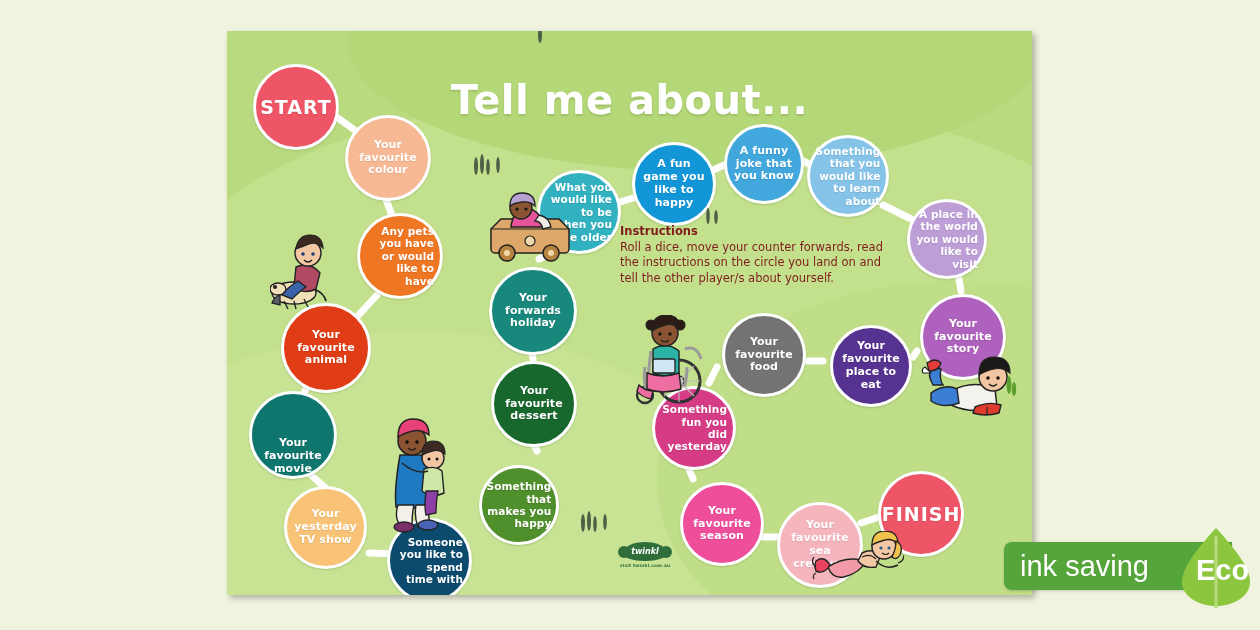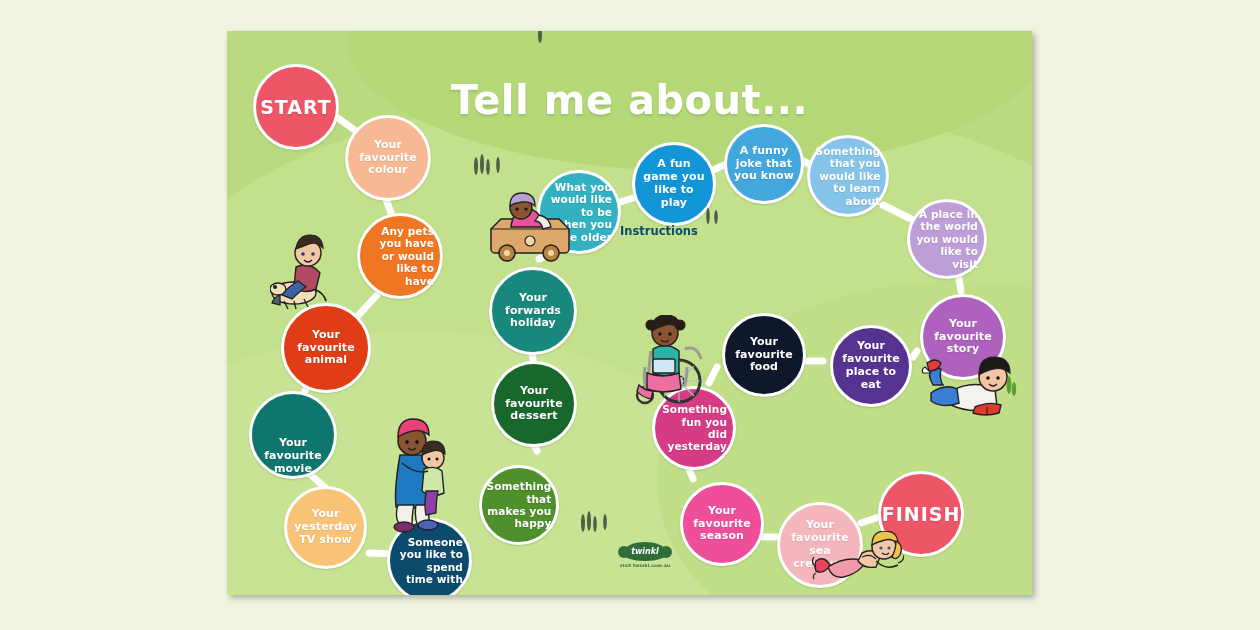--- a/index.html
+++ b/index.html
@@ -51,21 +51,21 @@
     letter-spacing: 0.5px;
     text-shadow: 0 2px 2px rgba(120,150,70,0.35);
     z-index: 5;
   }
 
   
   #instructions {
     position: absolute;
     left: 393px; top: 193px;
     width: 278px;
-    color: #0c4a6e;
+    color: #7f1d1d;
     z-index: 6;
     line-height: 1.32;
   }
   #instructions .ins-title {
     font-size: 11.5px;
     font-weight: bold;
     margin-bottom: 1px;
   }
   #instructions .ins-body {
     font-size: 11.5px;
@@ -243,56 +243,57 @@
         <div class="node s11" style="left: 264px; top: 330px; width: 86px; height: 86px; background: rgb(24, 103, 45);">
           <span class="lbl">Your favourite dessert</span>
         </div>
         <div class="node s11" style="left: 262px; top: 236px; width: 88px; height: 88px; background: rgb(23, 136, 123);">
           <span class="lbl">Your forwards holiday</span>
         </div>
         <div class="node s10" style="left: 310px; top: 139px; width: 84px; height: 84px; background: rgb(50, 177, 193);">
           <span class="lbl">What you would like to be when you are older</span>
         </div>
         <div class="node s11" style="left: 405px; top: 111px; width: 84px; height: 84px; background: rgb(18, 150, 216);">
-          <span class="lbl">A fun game you like to play</span>
+          <span class="lbl">A fun game you like to happy</span>
         </div>
         <div class="node s11" style="left: 497px; top: 93px; width: 80px; height: 80px; background: rgb(66, 167, 221);">
           <span class="lbl">A funny joke that you know</span>
         </div>
         <div class="node s10" style="left: 580px; top: 104px; width: 82px; height: 82px; background: rgb(133, 195, 232);">
           <span class="lbl">Something that you would like to learn about</span>
         </div>
         <div class="node s10" style="left: 680px; top: 168px; width: 80px; height: 80px; background: rgb(189, 158, 214);">
           <span class="lbl">A place in the world you would like to visit</span>
         </div>
         <div class="node s11" style="left: 693px; top: 263px; width: 86px; height: 86px; background: rgb(174, 98, 189);">
           <span class="lbl">Your favourite story</span>
         </div>
         <div class="node s11" style="left: 603px; top: 294px; width: 82px; height: 82px; background: rgb(86, 51, 145);">
           <span class="lbl">Your favourite place to eat</span>
         </div>
-        <div class="node s11" style="left: 495px; top: 282px; width: 84px; height: 84px; background: #0f172a;">
+        <div class="node s11" style="left: 495px; top: 282px; width: 84px; height: 84px; background: #737373;">
           <span class="lbl">Your favourite food</span>
         </div>
         <div class="node s10" style="left: 425px; top: 355px; width: 84px; height: 84px; background: rgb(214, 59, 133);">
           <span class="lbl">Something fun you did yesterday</span>
         </div>
         <div class="node s11" style="left: 453px; top: 451px; width: 84px; height: 84px; background: rgb(239, 78, 155);">
           <span class="lbl">Your favourite season</span>
         </div>
         <div class="node s11" style="left: 550px; top: 471px; width: 86px; height: 86px; background: rgb(245, 181, 189);">
           <span class="lbl">Your favourite sea creature</span>
         </div>
         <div class="node big" style="left: 651px; top: 440px; width: 86px; height: 86px; background: rgb(238, 85, 102);">
           <span class="lbl">FINISH</span>
         </div>
       </div>
 
     <div id="instructions">
       <div class="ins-title">Instructions</div>
+      <div class="ins-body">Roll a dice, move your counter forwards, read the instructions on the circle you land on and tell the other player/s about yourself.</div>
     </div>
 
     <svg class="illus" style="left:43px; top:200px;" width="70" height="80" viewBox="0 0 70 80">
       <ellipse cx="24" cy="62" rx="22" ry="11" fill="#efe0b8" stroke="#222" stroke-width="1.4"></ellipse>
       <ellipse cx="8" cy="58" rx="8" ry="6" fill="#efe0b8" stroke="#222" stroke-width="1.4"></ellipse>
       <circle cx="5" cy="56" r="2" fill="#222"></circle>
       <path d="M14,70 l4,8 M24,70 l2,8 M34,68 l4,8" stroke="#222" stroke-width="1.4" fill="none"></path>
       <path d="M44,58 q10,4 12,12" stroke="#222" stroke-width="1.8" fill="none"></path>
       <path d="M26,36 q14,-6 24,6 l-4,16 q-12,6 -22,-2 z" fill="#b04a63" stroke="#222" stroke-width="1.4"></path>
       <path d="M28,50 q-10,6 -16,14 l10,4 q8,-8 14,-12 z" fill="#3b63a8" stroke="#222" stroke-width="1.4"></path>
@@ -426,14 +427,24 @@
 
     <div id="twinkl">
       <div class="blob">
         <span class="wordmark">twinkl</span>
       </div>
       <div class="url">visit twinkl.com.au</div>
     </div>
 
   </div>
 
+  <div id="eco">
+    <div class="bar">
+      <span class="ink">ink saving</span>
+    </div>
+    <svg class="leafwrap" viewBox="0 0 92 82">
+      <path d="M46,2 C66,24 80,42 80,56 C80,70 64,80 46,80 C28,80 12,70 12,56 C12,42 26,24 46,2 Z" fill="#8cc63f"></path>
+      <path d="M46,10 L46,82" stroke="#b5dc7b" stroke-width="3.2" fill="none"></path>
+    </svg>
+    <span class="ecotext">Eco</span>
+  </div>
 
 </div>
 
 </body></html>

